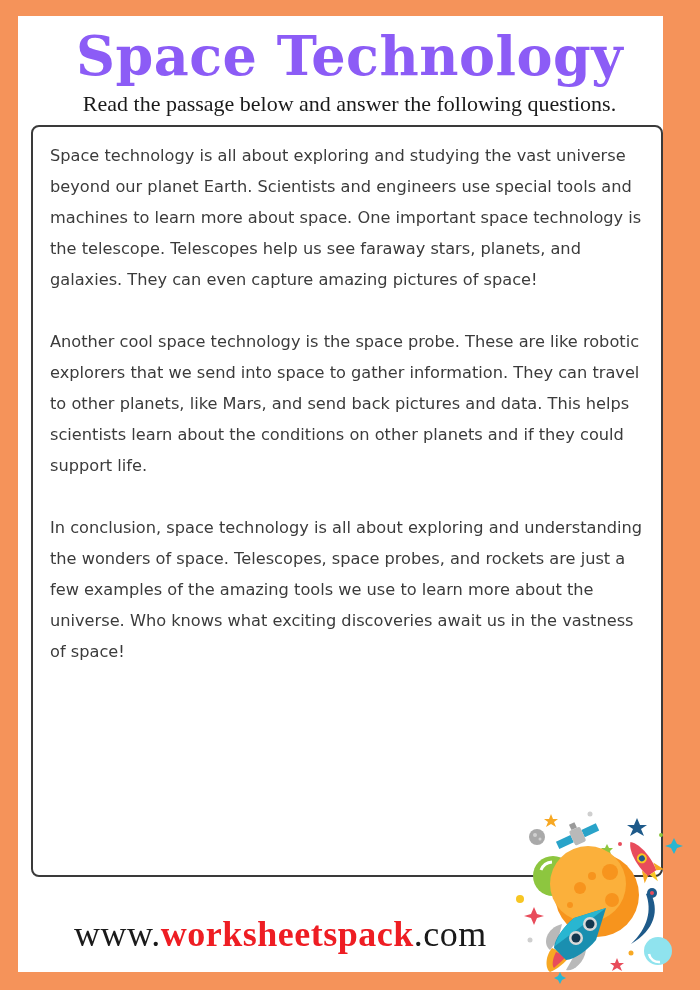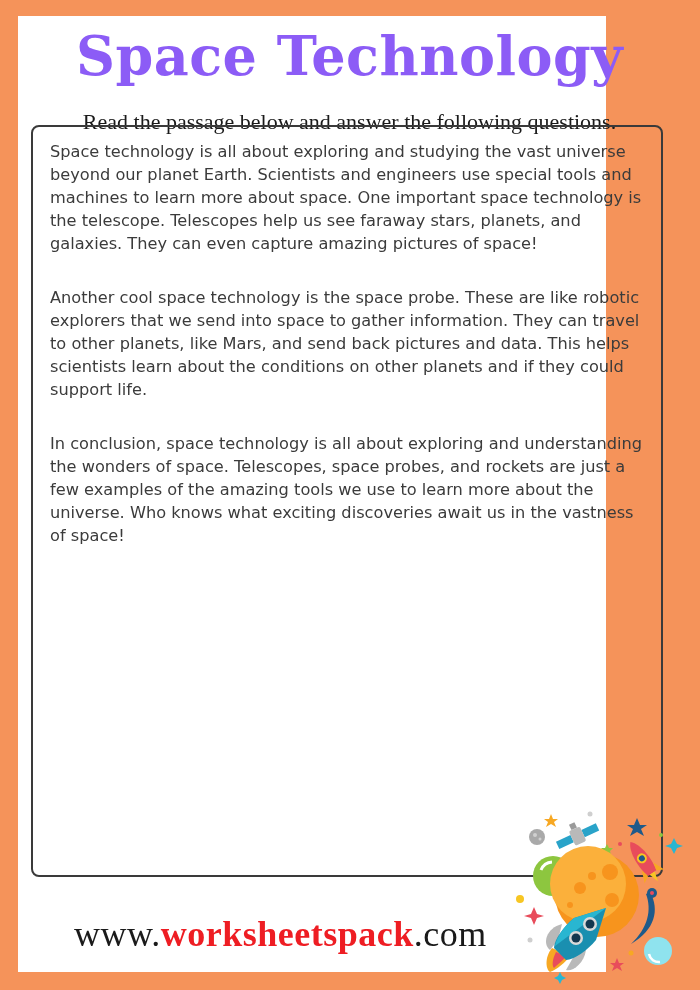--- a/index.html
+++ b/index.html
@@ -1,41 +1,41 @@
 <!DOCTYPE html>
 <html><head>
 <meta charset="utf-8">
 <style>
   html, body { margin: 0; padding: 0; }
   body {
     width: 700px; height: 990px; position: relative; overflow: hidden;
     background: #f5935a;
   }
   .page {
-    position: absolute; left: 18px; top: 16px; width: 588px; height: 956px;
+    position: absolute; left: 18px; top: 16px; width: 645px; height: 956px;
     background: #ffffff;
   }
   .title {
     position: absolute; left: 0; top: 4px; width: 663px; text-align: center;
     font-family: "DejaVu Serif", "Liberation Serif", serif;
     font-weight: bold; font-size: 54px; line-height: 72px;
     color: #8c5cf6; letter-spacing: 0.5px;
   }
   .subtitle {
     position: absolute; left: 0; top: 72px; width: 663px; text-align: center;
     font-family: "Liberation Serif", serif;
-    font-size: 22px; line-height: 32px; color: #1a1a1a; margin-top: 18px;
+    font-size: 22px; line-height: 32px; color: #1a1a1a;
   }
   .passage-box {
     position: absolute; left: 13px; top: 109px; width: 632px; height: 752px;
     border: 2.5px solid #3a3a3a; border-radius: 8px; box-sizing: border-box;
   }
   .passage {
     position: absolute; left: 17px; top: 13px; width: 600px;
-    font-family: "DejaVu Sans", sans-serif; font-size: 16.2px; line-height: 23px;
+    font-family: "DejaVu Sans", sans-serif; font-size: 16.2px; line-height: 31px;
     color: #3b3b3b;
   }
   .passage p { margin: 0 0 31px 0; }
   .footer {
     position: absolute; left: 56px; top: 898px;
     font-family: "Liberation Serif", serif; font-size: 36px; line-height: 40px;
     color: #1a1a1a; letter-spacing: 0.5px;
   }
   .footer .brand { color: #ee1d23; font-weight: bold; }
   .art { position: absolute; left: 500px; top: 800px; width: 200px; height: 190px; }

